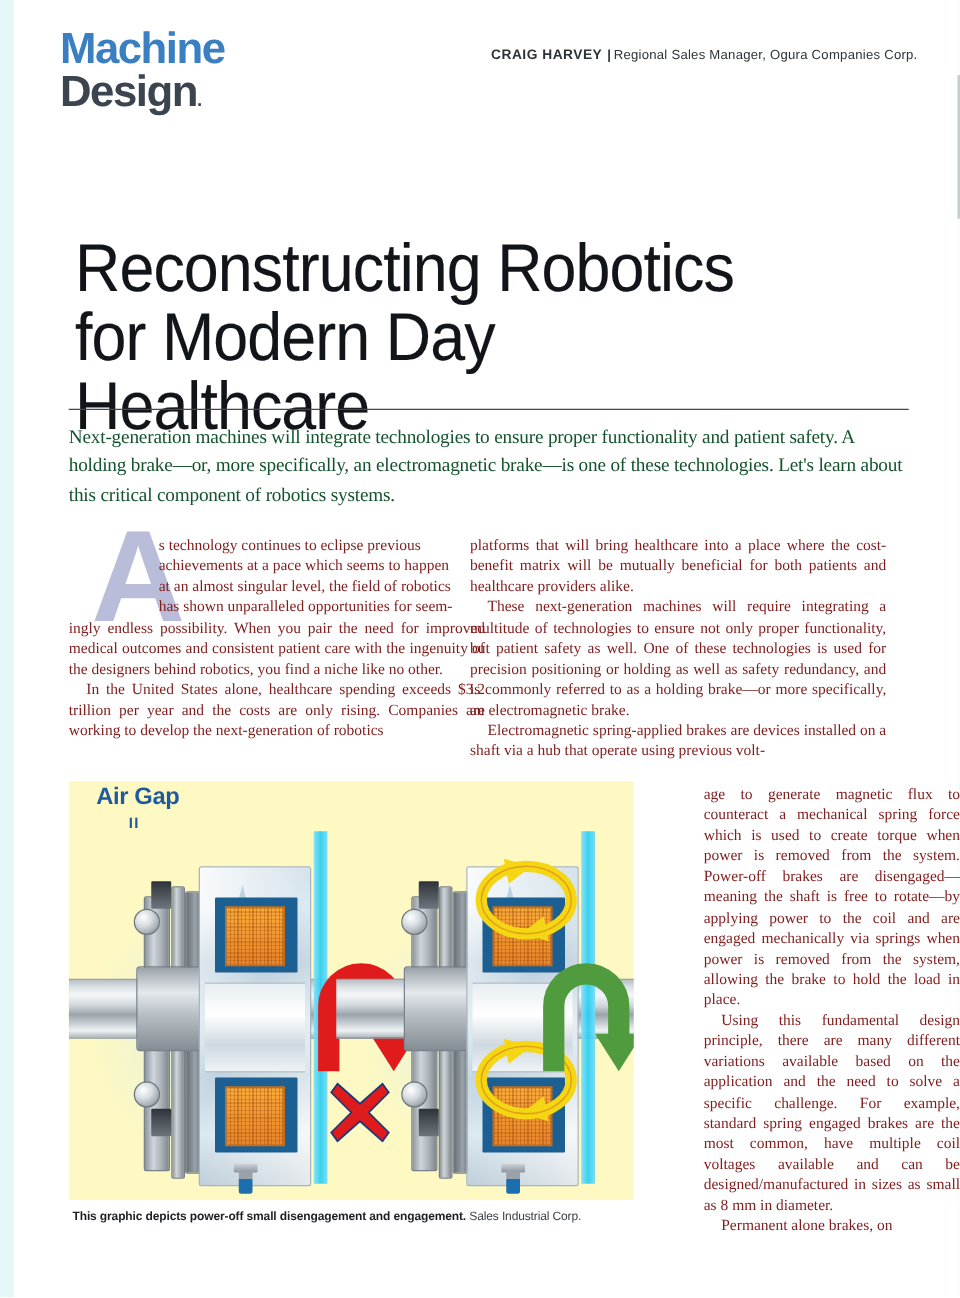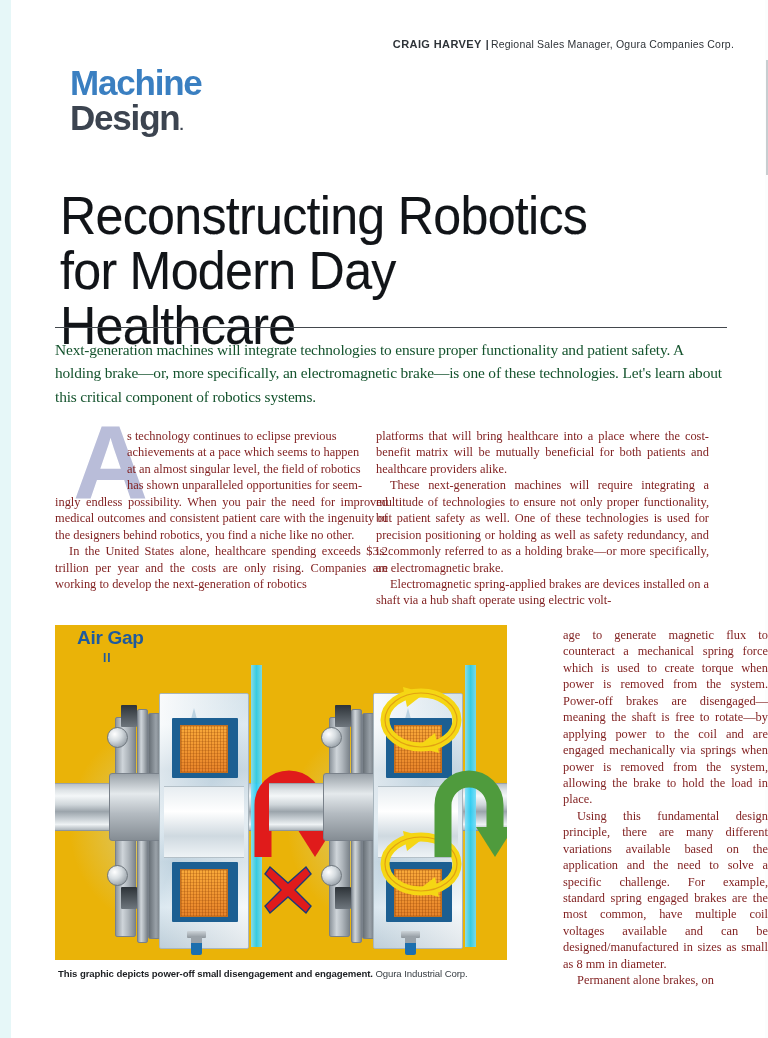--- a/index.html
+++ b/index.html
@@ -36,23 +36,22 @@
   .edge-rule {
     position: absolute;
     right: 0; top: 60px;
     width: 2px; height: 115px;
     background: #c8cdd0;
   }
 
   
   .masthead {
     position: absolute;
-    left: 70px; top: 22px;
+    left: 48px; top: 22px;
     line-height: 0.95;
-    margin-top: 44px;
   }
   .logo-line1 {
     font-family: "Liberation Sans", "DejaVu Sans", sans-serif;
     font-weight: bold;
     font-size: 35px;
     letter-spacing: -1.2px;
     color: #3a7fc1;
     display: block;
   }
   .logo-line2 {
@@ -178,21 +177,21 @@
   .col-left .lead-l4 {
     padding-left: 72px;
     display: block;
   }
 
   
   .figure {
     position: absolute;
     left: 55px; top: 625px;
     width: 452px; height: 335px;
-    background: #eab308;
+    background: #fef9c3;
     overflow: hidden;
     text-decoration: underline;
   }
   .fig-bg-glow {
     position: absolute;
     left: 0; top: 0; width: 452px; height: 335px;
     background:
       radial-gradient(ellipse 140px 150px at 112px 200px, rgba(200,232,245,0.55) 0%, rgba(255,255,255,0) 70%),
       radial-gradient(ellipse 140px 150px at 330px 200px, rgba(200,232,245,0.55) 0%, rgba(255,255,255,0) 70%);
   }
@@ -404,21 +403,21 @@
   <div class="dropcap">A</div>
 
   <div class="col col-left">
     <p><span class="lead-l1">s technology continues to eclipse previous</span><span class="lead-l2">achievements at a pace which seems to happen</span><span class="lead-l3">at an almost singular level, the field of robotics</span><span class="lead-l4">has shown unparalleled opportunities for seem-</span><span>ingly endless possibility. When you pair the need for improved medical outcomes and consistent patient care with the ingenuity of the designers behind robotics, you find a niche like no other.</span></p>
     <p>In the United States alone, healthcare spending exceeds $3.2 trillion per year and the costs are only rising. Companies are working to develop the next-generation of robotics</p>
   </div>
 
   <div class="col col-right-top">
     <p>platforms that will bring healthcare into a place where the cost-benefit matrix will be mutually beneficial for both patients and healthcare providers alike.</p>
     <p>These next-generation machines will require integrating a multitude of technologies to ensure not only proper functionality, but patient safety as well. One of these technologies is used for precision positioning or holding as well as safety redundancy, and is commonly referred to as a holding brake—or more specifically, an electromagnetic brake.</p>
-    <p>Electromagnetic spring-applied brakes are devices installed on a shaft via a hub shaft operate using electric volt-</p>
+    <p>Electromagnetic spring-applied brakes are devices installed on a shaft via a hub that operate using previous volt-</p>
   </div>
 
   <div class="col col-right-narrow">
     <p>age to generate magnetic flux to counteract a mechanical spring force which is used to create torque when power is removed from the system. Power-off brakes are disengaged—meaning the shaft is free to rotate—by applying power to the coil and are engaged mechanically via springs when power is removed from the system, allowing the brake to hold the load in place.</p>
     <p>Using this fundamental design principle, there are many different variations available based on the application and the need to solve a specific challenge. For example, standard spring engaged brakes are the most common, have multiple coil voltages available and can be designed/manufactured in sizes as small as 8 mm in diameter.</p>
     <p>Permanent alone brakes, on</p>
   </div>
 
   <div class="figure">
     <div class="fig-bg-glow"></div>
@@ -509,16 +508,16 @@
 
       <svg class="rot-arrow green" viewBox="0 0 86 98">
         <path d="M14 96 L14 44 A26 26 0 0 1 66 44 L66 72" fill="none" stroke="#4f9b3d" stroke-width="17" stroke-linecap="butt"></path>
         <path d="M47 66 L66 96 L85 66 Z" fill="#4f9b3d"></path>
       </svg>
     </div>
   </div>
 
   <div class="caption">
     <span class="cap-main">This graphic depicts power-off small disengagement and engagement.</span>
-    <span class="cap-credit">Ogura Industrial Corp.</span>
+    <span class="cap-credit">Sales Industrial Corp.</span>
   </div>
 
 </div>
 
 </body></html>

